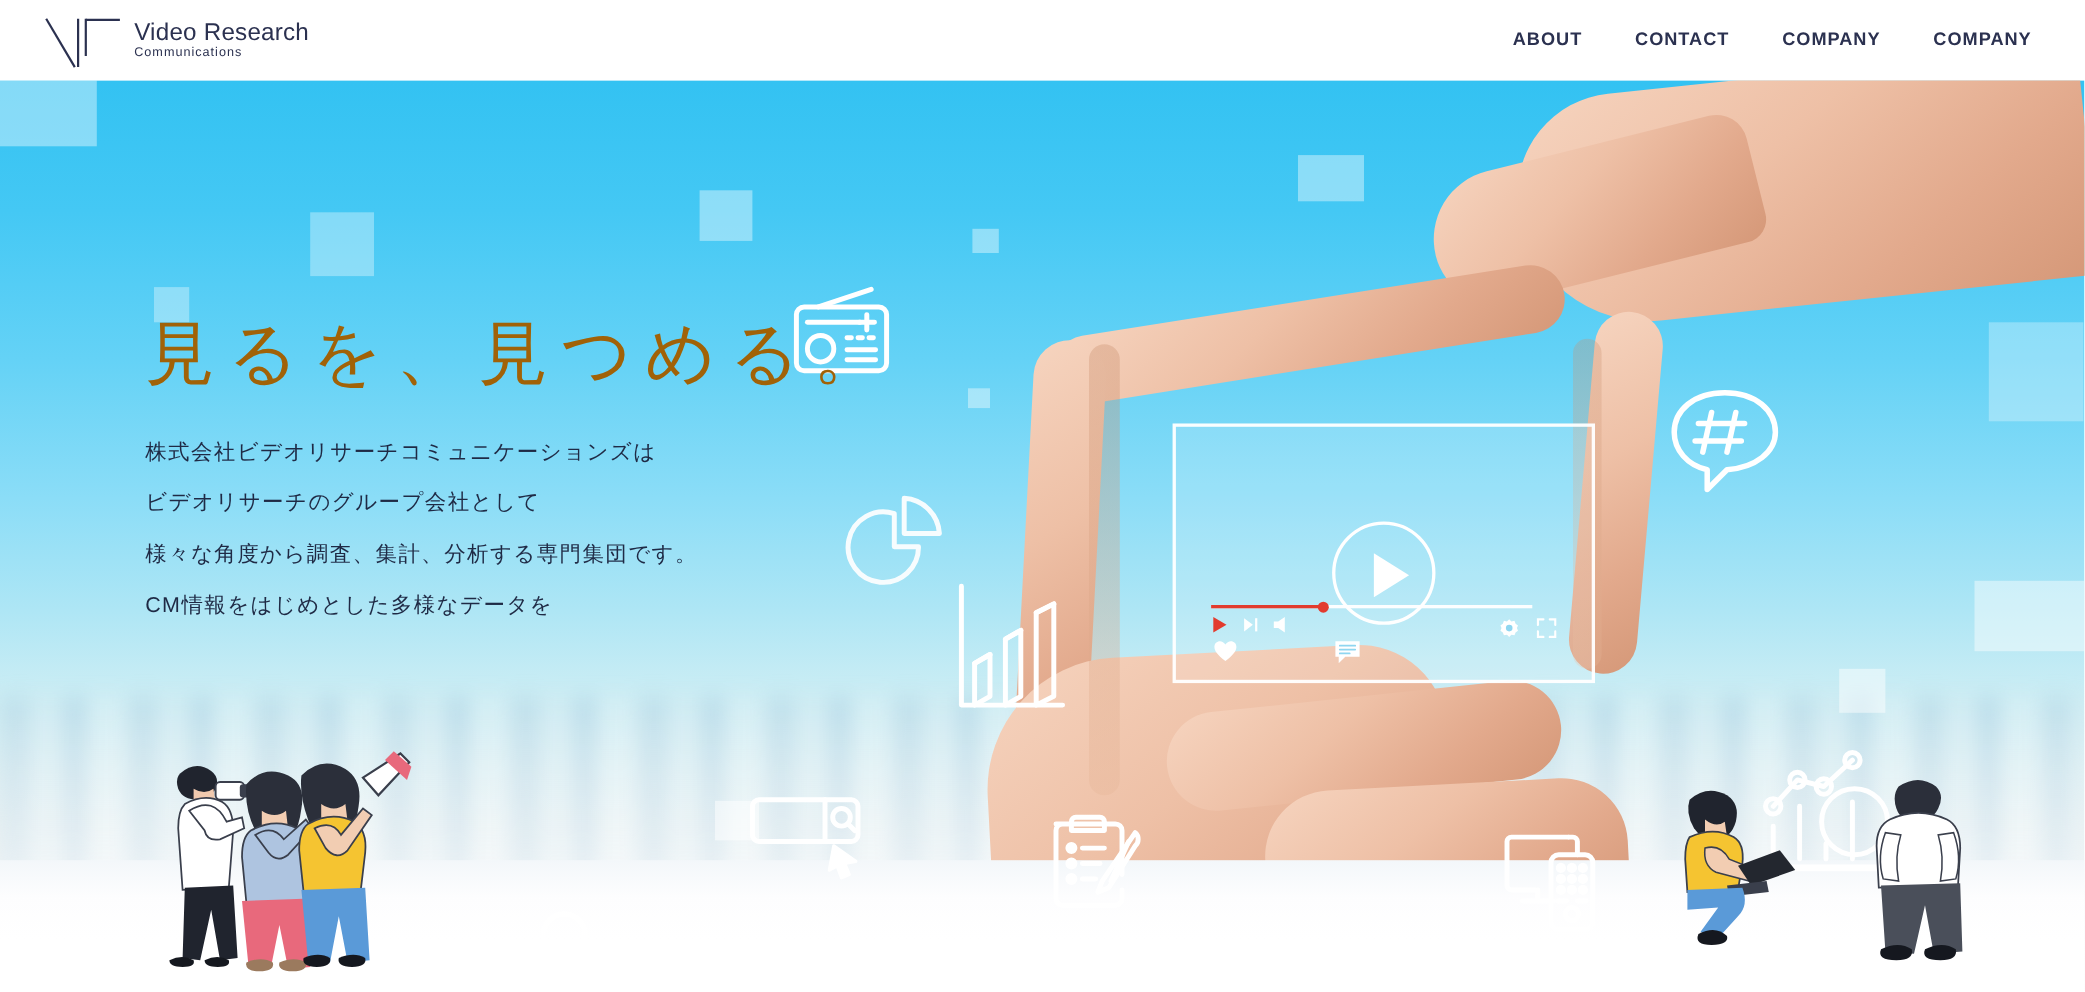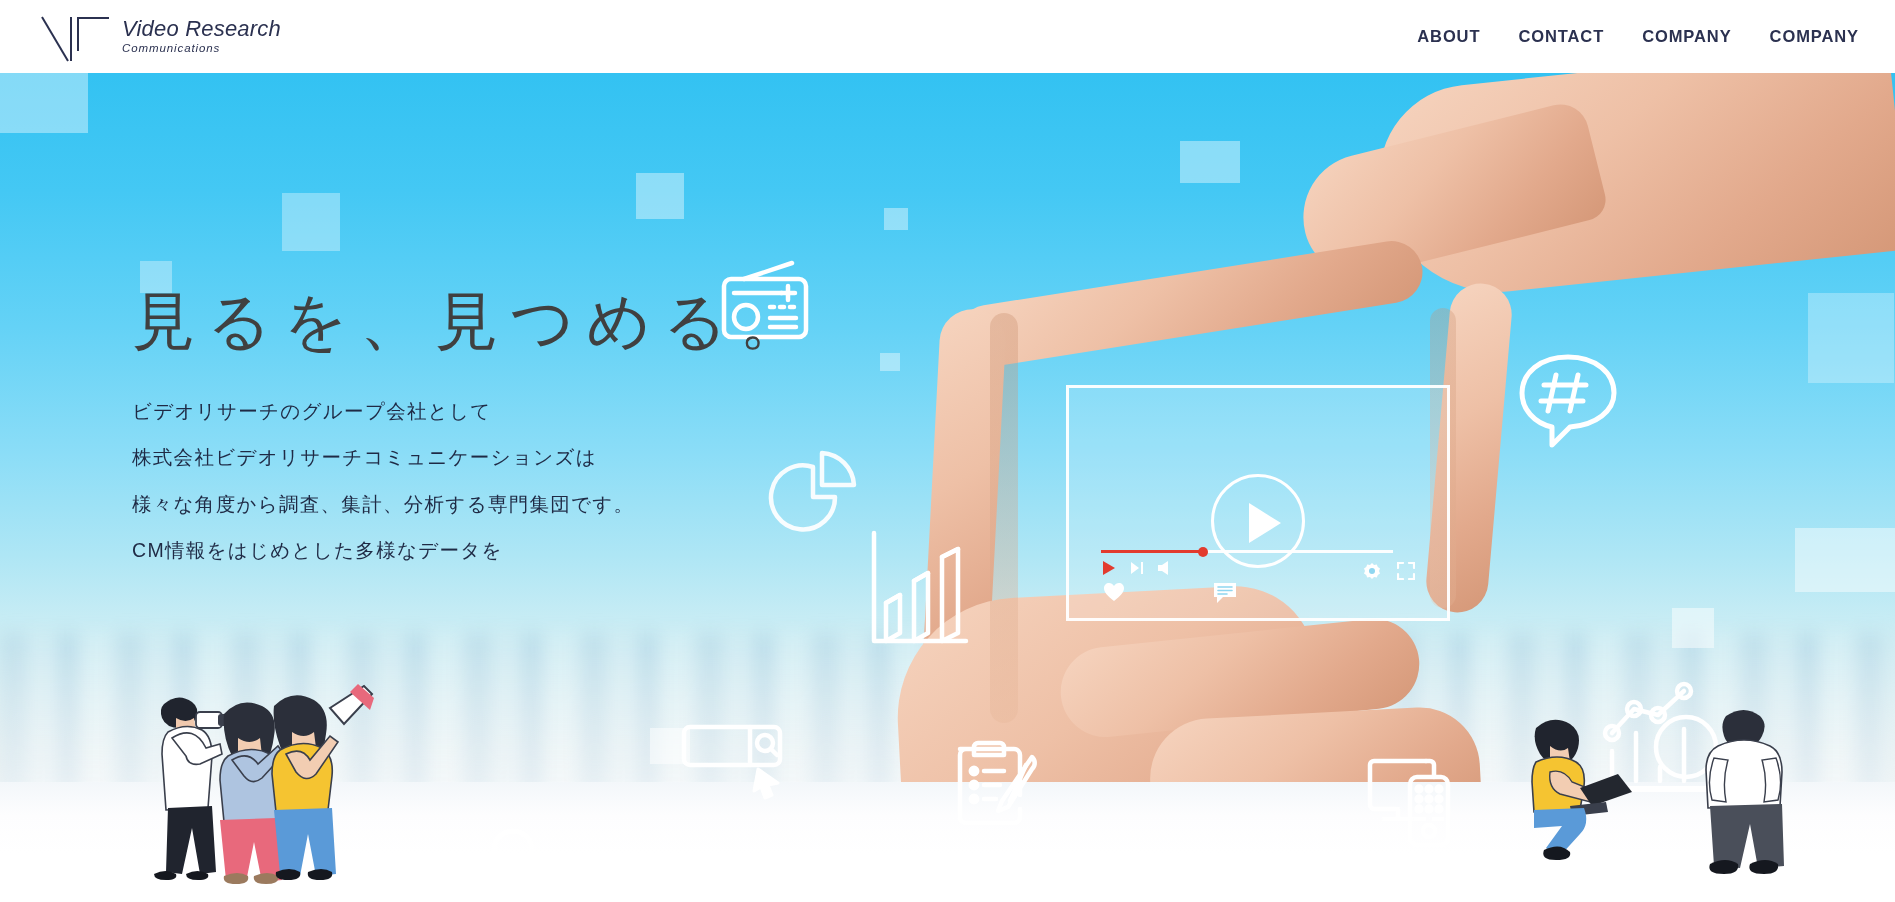--- a/index.html
+++ b/index.html
@@ -16,35 +16,34 @@
     position:absolute; top:0; left:0;
     width:1895px; height:73px;
     background:#ffffff;
     display:flex; align-items:center;
     z-index:60;
   }
   #logo{
     display:flex; align-items:center;
     margin-left:38px; height:56px;
     text-decoration:none;
-    font-style:italic;
   }
   #logo-mark{ width:78px; height:52px; flex:none; }
   #logo-text{ margin-left:6px; line-height:1; }
   #logo-title{
     font-size:22px; font-weight:500; color:#2b3150;
     letter-spacing:.2px; white-space:nowrap;
   }
   #logo-sub{
     font-size:11.5px; font-weight:400; color:#2b3150;
     letter-spacing:.9px; margin-top:3px; white-space:nowrap;
   }
   #main-nav{
-    margin-left:auto; margin-right:36px;
-    display:flex; align-items:center; gap:38px;justify-content:space-between;
+    margin-left:auto; margin-right:48px;
+    display:flex; align-items:center; gap:48px;justify-content:space-between;
   }
   .nav-link{
     font-size:16.5px; font-weight:700; color:#2b3150;
     letter-spacing:.9px; text-decoration:none; white-space:nowrap;
     cursor:pointer;
   }
 
   
   #hero{
     position:absolute; top:73px; left:0;
@@ -94,21 +93,21 @@
   #hands{ position:absolute; inset:0; }
   .skin{
     position:absolute;
     background:linear-gradient(145deg,#f6d4bf 0%,#eec0a6 40%,#e2a98c 72%,#d59878 100%);
   }
 
   
   #hero-copy{ position:absolute; left:132px; top:210px; z-index:20; }
   #headline{
     font-family:"Liberation Serif", "DejaVu Serif", serif;
-    font-size:63px; font-weight:400; color:#404040;
+    font-size:63px; font-weight:400; color:#a16207;
     letter-spacing:12px; line-height:1.25; white-space:nowrap;
   }
   #lead{ margin-top:40px; }
   .lead-line{
     font-size:19.5px; color:#1f2a45; line-height:1; letter-spacing:1.3px;
     margin-bottom:27px; white-space:nowrap;
   }
 
   
   .ic{ position:absolute; z-index:15; }
@@ -222,22 +221,22 @@
     <div class="skin" style="left:1060px;top:560px;width:360px;height:90px;border-radius:46px;transform:rotate(-6deg);"></div>
     <div class="skin" style="left:1150px;top:640px;width:330px;height:120px;border-radius:60px 60px 20px 20px;transform:rotate(-3deg);"></div>
 
     <div class="skin" style="left:990px;top:240px;width:28px;height:410px;border-radius:20px;opacity:.35;background:linear-gradient(180deg,#c98f6e,#e6b698);"></div>
     <div class="skin" style="left:1430px;top:235px;width:26px;height:300px;border-radius:18px;opacity:.3;background:linear-gradient(180deg,#c98f6e,#e6b698);"></div>
   </div>
 
   <div id="hero-copy">
     <h1 id="headline">見るを、見つめる。</h1>
     <div id="lead">
+      <div class="lead-line">株式会社ビデオリサーチコミュニケーションズは</div>
       <div class="lead-line">ビデオリサーチのグループ会社として</div>
-      <div class="lead-line">株式会社ビデオリサーチコミュニケーションズは</div>
       <div class="lead-line">様々な角度から調査、集計、分析する専門集団です。</div>
       <div class="lead-line">CM情報をはじめとした多様なデータを</div>
     </div>
   </div>
 
   <div class="ic" style="left:718px;top:188px;">
     <svg width="96" height="82" viewBox="0 0 96 82">
       <g fill="none" stroke="#ffffff" stroke-width="4.5" stroke-linecap="round" stroke-linejoin="round">
         <path d="M26 18 L74 2"></path>
         <rect x="6" y="18" width="82" height="58" rx="7"></rect>

